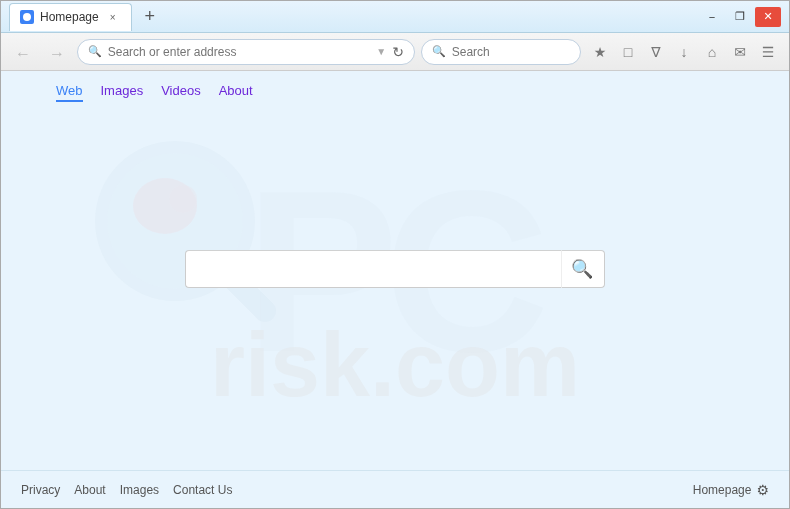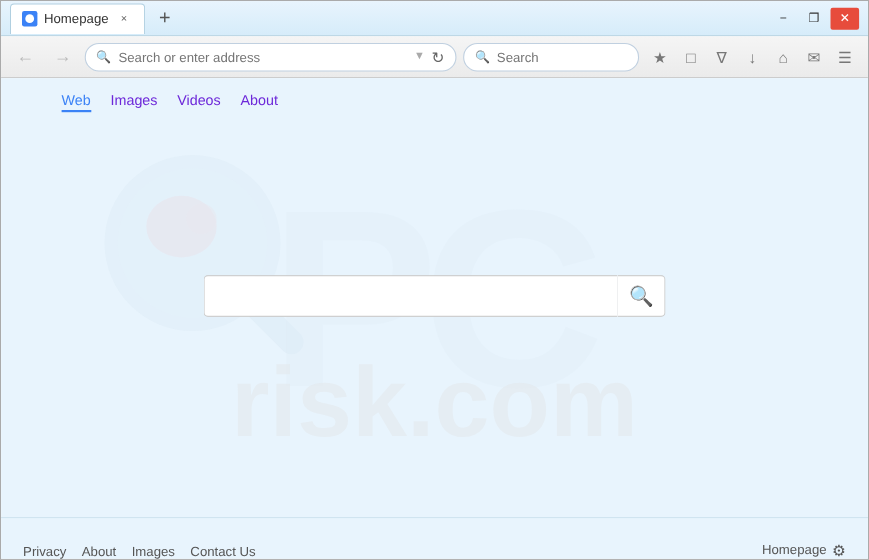--- a/index.html
+++ b/index.html
@@ -220,21 +220,21 @@
       font-size: 18px;
       color: #555;
     }
 
     
     .footer {
       height: 38px;
       background: #e8f4fd;
       border-top: 1px solid #d0e4f0;
       display: flex;
-      align-items: flex-end;
+      align-items: center;
       padding: 0 20px;
       font-size: 12px;
     }
     .footer-links { display: flex; gap: 14px; }
     .footer-links a {
       color: #555;
       text-decoration: none;
       cursor: pointer;
       font-size: 12px;
     }

